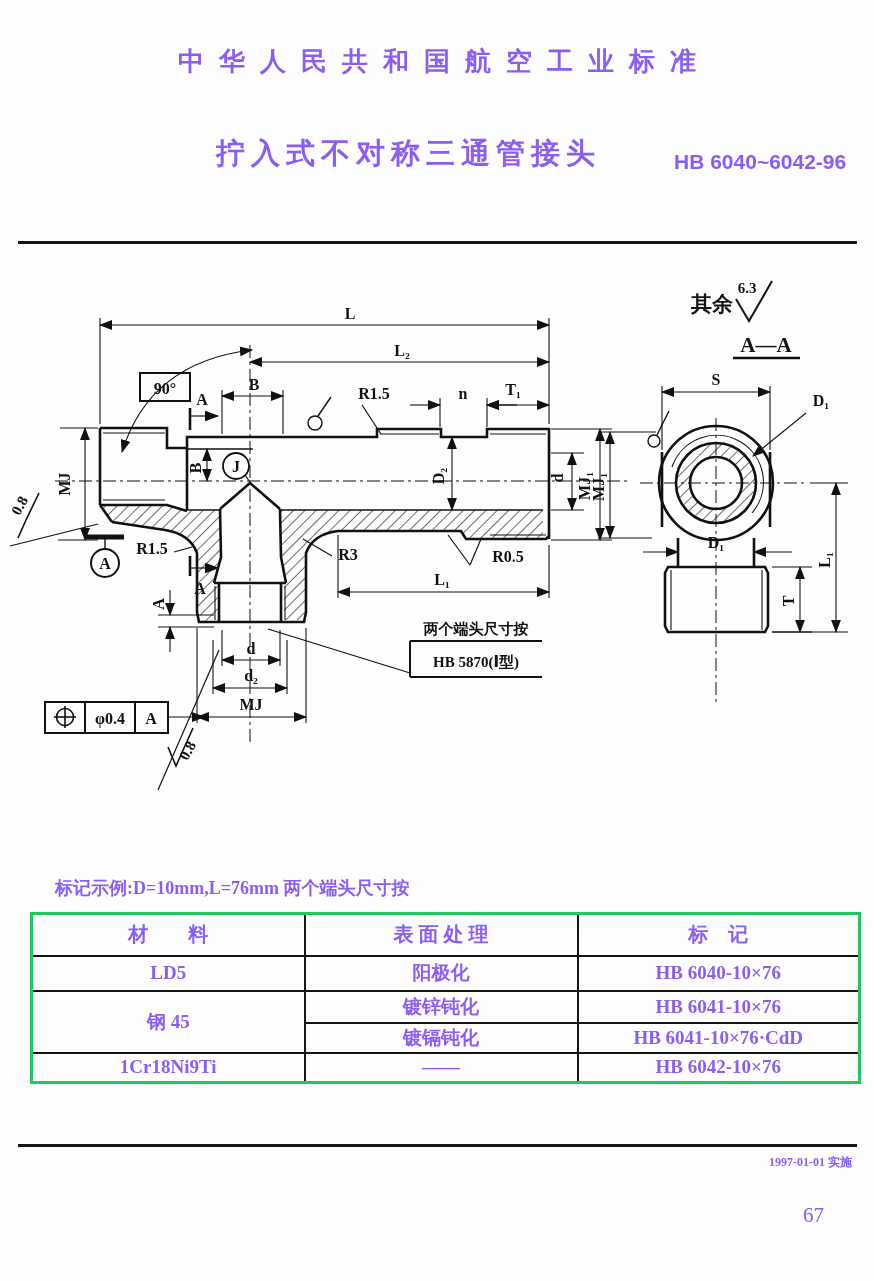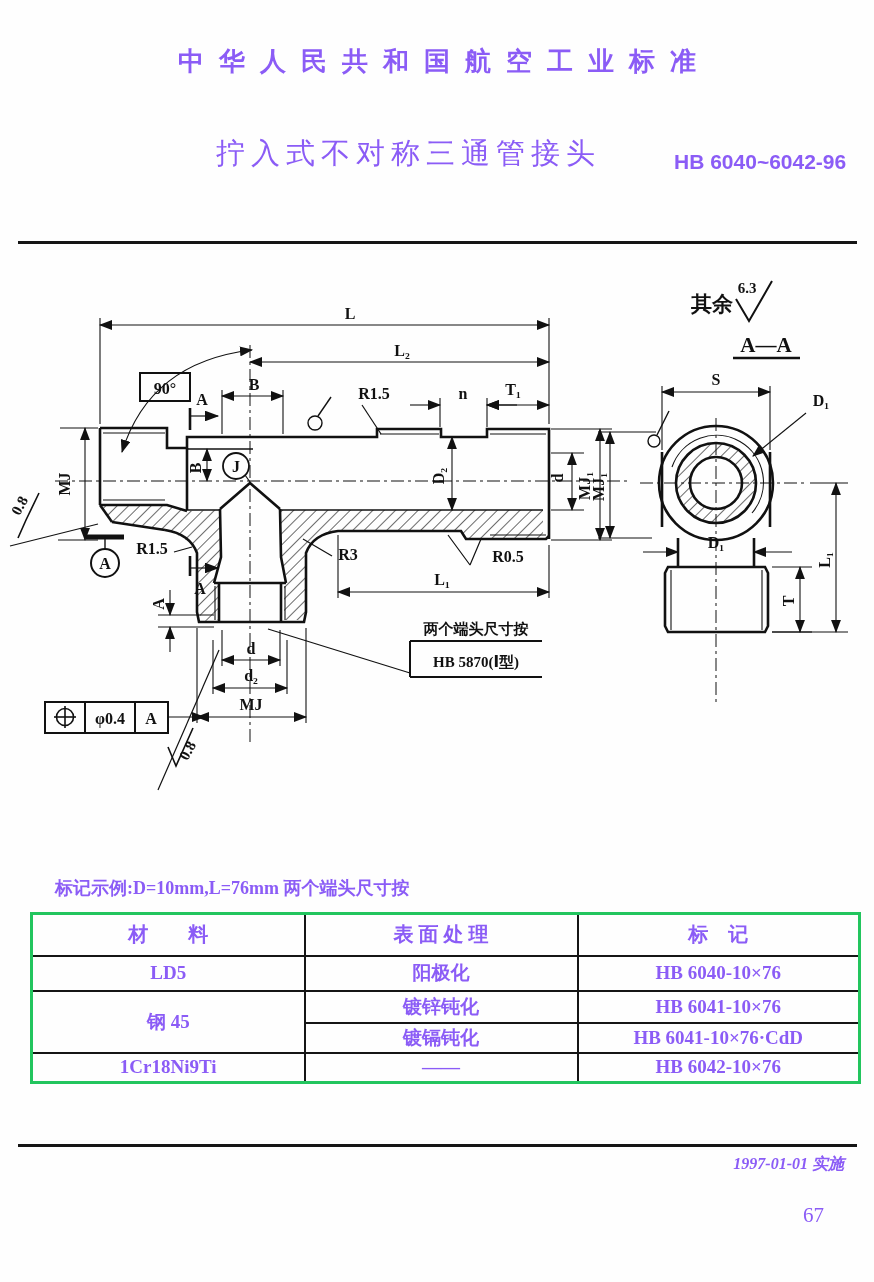--- a/index.html
+++ b/index.html
@@ -1,32 +1,32 @@
 <!DOCTYPE html>
 <html><head>
 <meta charset="utf-8">
 <style>
   html,body{margin:0;padding:0;background:#e8e8e8;}
   .page{position:relative;width:874px;height:1282px;background:#fefefe;overflow:hidden;
         font-family:"Liberation Serif","DejaVu Sans",serif;color:#8b5cf6;}
   .hdr{position:absolute;left:0;top:44px;width:100%;text-align:center;
        font-size:26px;font-weight:bold;letter-spacing:15px;text-indent:15px;white-space:nowrap;}
-  .doc-title{position:absolute;left:216px;top:134px;font-size:29px;font-weight:normal;letter-spacing:6px;white-space:nowrap;}
+  .doc-title{position:absolute;left:216px;top:134px;font-size:29px;font-weight:bold;letter-spacing:6px;white-space:nowrap;}
   .std-no{position:absolute;left:664px;top:150px;font-size:21px;font-weight:bold;
           font-family:"Liberation Sans","DejaVu Sans",sans-serif;white-space:nowrap;margin-left:10px;}
   .rule{position:absolute;left:18px;width:839px;height:3px;background:#151515;}
   .rule.top{top:241px;} .rule.bottom{top:1144px;}
   .example{position:absolute;left:55px;top:876px;font-size:18px;font-weight:600;white-space:nowrap;}
   .spec{position:absolute;left:30px;top:912px;border-collapse:collapse;table-layout:fixed;}
   .spec td{border:2px solid #151515;text-align:center;vertical-align:middle;
            font-size:19px;font-weight:600;padding:0;}
   .spec{border:3px solid #22c55e;}
   .spec td.hd{font-size:20px;}
   .ftr-l{position:absolute;left:22px;top:1154px;font-size:20px;font-weight:bold;white-space:nowrap;}
-  .ftr-r{position:absolute;right:30px;top:1154px;font-size:16px;font-weight:bold;white-space:nowrap;font-style:italic;}
+  .ftr-r{position:absolute;right:22px;top:1154px;font-size:12px;font-weight:bold;white-space:nowrap;}
   .pageno{position:absolute;left:803px;top:1203px;font-size:21px;}
   svg text{font-family:"Liberation Serif","DejaVu Sans",serif;font-weight:bold;fill:#111;}
   .lbl{font-size:16px;} .lbls{font-size:15px;} .cjk{font-size:15px;} .big{font-size:21px;}
 </style>
 </head>
 <body>
 
 <div class="page">
 
   <div class="hdr">中华人民共和国航空工业标准</div>

